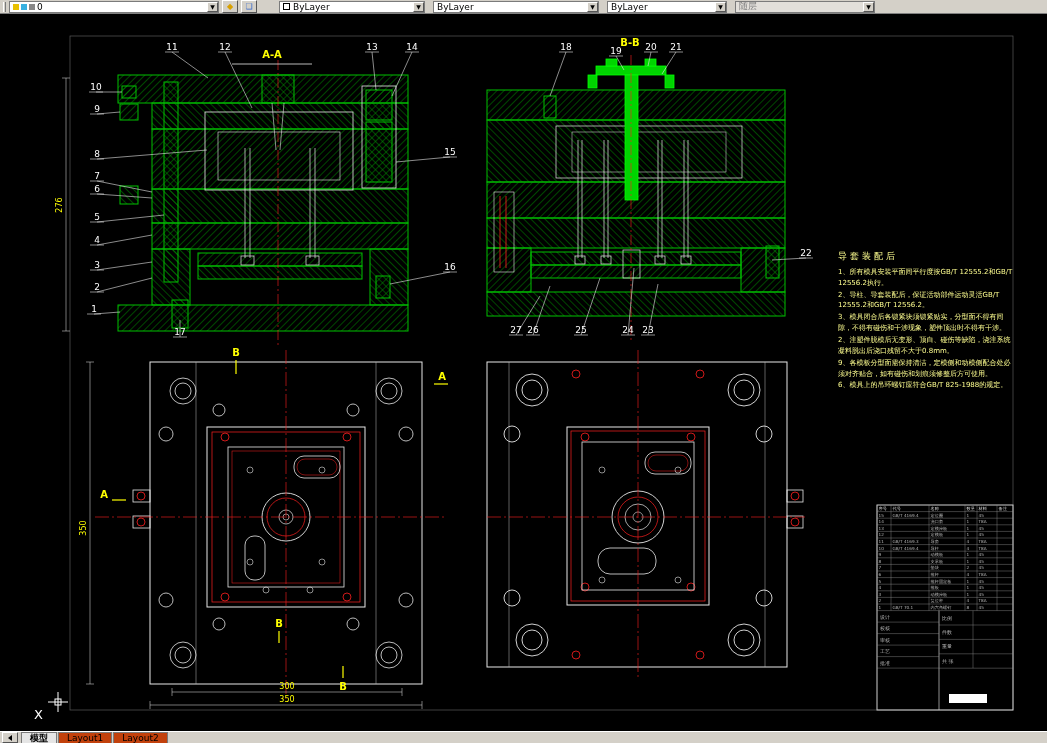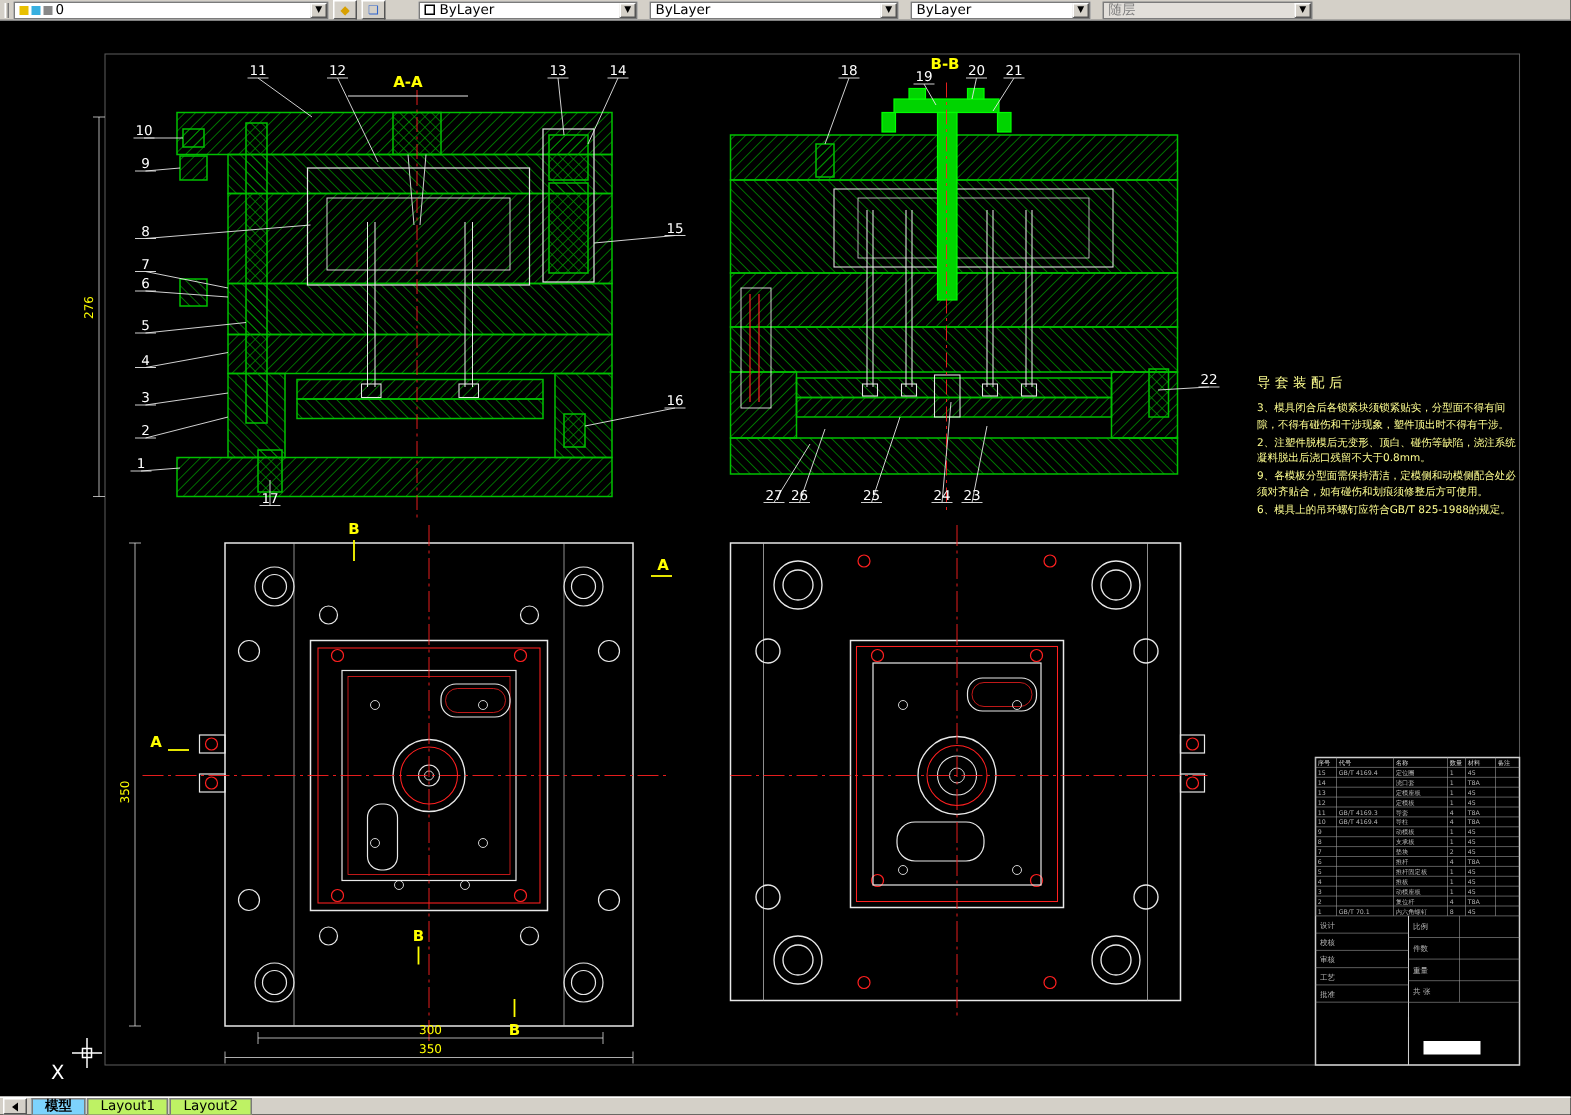--- a/index.html
+++ b/index.html
@@ -20,22 +20,22 @@
   .mini{width:6px;height:6px;margin-right:2px;flex:0 0 auto}
 
   
   #tech-notes{position:absolute;left:838px;top:250px;width:178px;z-index:5;color:#ffff90;font-size:7px;line-height:1.55}
   #tech-notes .tn-title{font-size:9px;letter-spacing:3px;margin-bottom:3px}
   #tech-notes .tn-item{margin-bottom:1px}
 
   
   #tabbar{position:absolute;bottom:0;left:0;width:1047px;height:12px;background:#d4d0c8;border-top:1px solid #fff;
           display:flex;align-items:flex-end;z-index:10;font-size:9px;color:#000}
-  .tab{padding:0 8px;height:11px;line-height:11px;background:#bef264;border:1px solid #7a7a7a;border-bottom:none;margin-right:1px}
-  .tab.active{background:#7dd3fc;font-weight:bold}
+  .tab{padding:0 8px;height:11px;line-height:11px;background:#c2410c;border:1px solid #7a7a7a;border-bottom:none;margin-right:1px}
+  .tab.active{background:#e5e5e5;font-weight:bold}
   .tab-scroll{width:16px;height:11px;background:#d4d0c8;border:1px solid;border-color:#fff #555 #555 #fff;
               margin:0 3px 0 2px;display:flex;align-items:center;justify-content:center}
   .tri{width:0;height:0;border-top:3px solid transparent;border-bottom:3px solid transparent;border-right:4px solid #000}
 </style>
 </head>
 <body>
 
 
 
 
@@ -533,20 +533,22 @@
     <line x1="939" y1="653.8000000000001" x2="1013" y2="653.8000000000001" stroke="#9a9a9a" stroke-width="0.4"></line>
     <text x="942" y="648.4" fill="#b4b4b4" font-size="5">重量</text>
     <line x1="939" y1="668.2" x2="1013" y2="668.2" stroke="#9a9a9a" stroke-width="0.4"></line>
     <text x="942" y="662.8000000000001" fill="#b4b4b4" font-size="5">共 张</text>
     <rect x="949" y="694" width="38" height="9" fill="#ffffff"></rect>
   </svg>
 
 
 <div id="tech-notes">
   <div class="tn-title">导套装配后</div>
+  <div class="tn-item">1、所有模具安装平面间平行度按GB/T 12555.2和GB/T 12556.2执行。</div>
+  <div class="tn-item">2、导柱、导套装配后，保证活动部件运动灵活GB/T 12555.2和GB/T 12556.2。</div>
   <div class="tn-item">3、模具闭合后各锁紧块须锁紧贴实，分型面不得有间隙，不得有碰伤和干涉现象，塑件顶出时不得有干涉。</div>
   <div class="tn-item">2、注塑件脱模后无变形、顶白、碰伤等缺陷，浇注系统凝料脱出后浇口残留不大于0.8mm。</div>
   <div class="tn-item">9、各模板分型面需保持清洁，定模侧和动模侧配合处必须对齐贴合，如有碰伤和划痕须修整后方可使用。</div>
   <div class="tn-item">6、模具上的吊环螺钉应符合GB/T 825-1988的规定。</div>
 </div>
 
 
 <div id="tabbar">
   <span class="tab-scroll">
       <span class="tri"></span>

